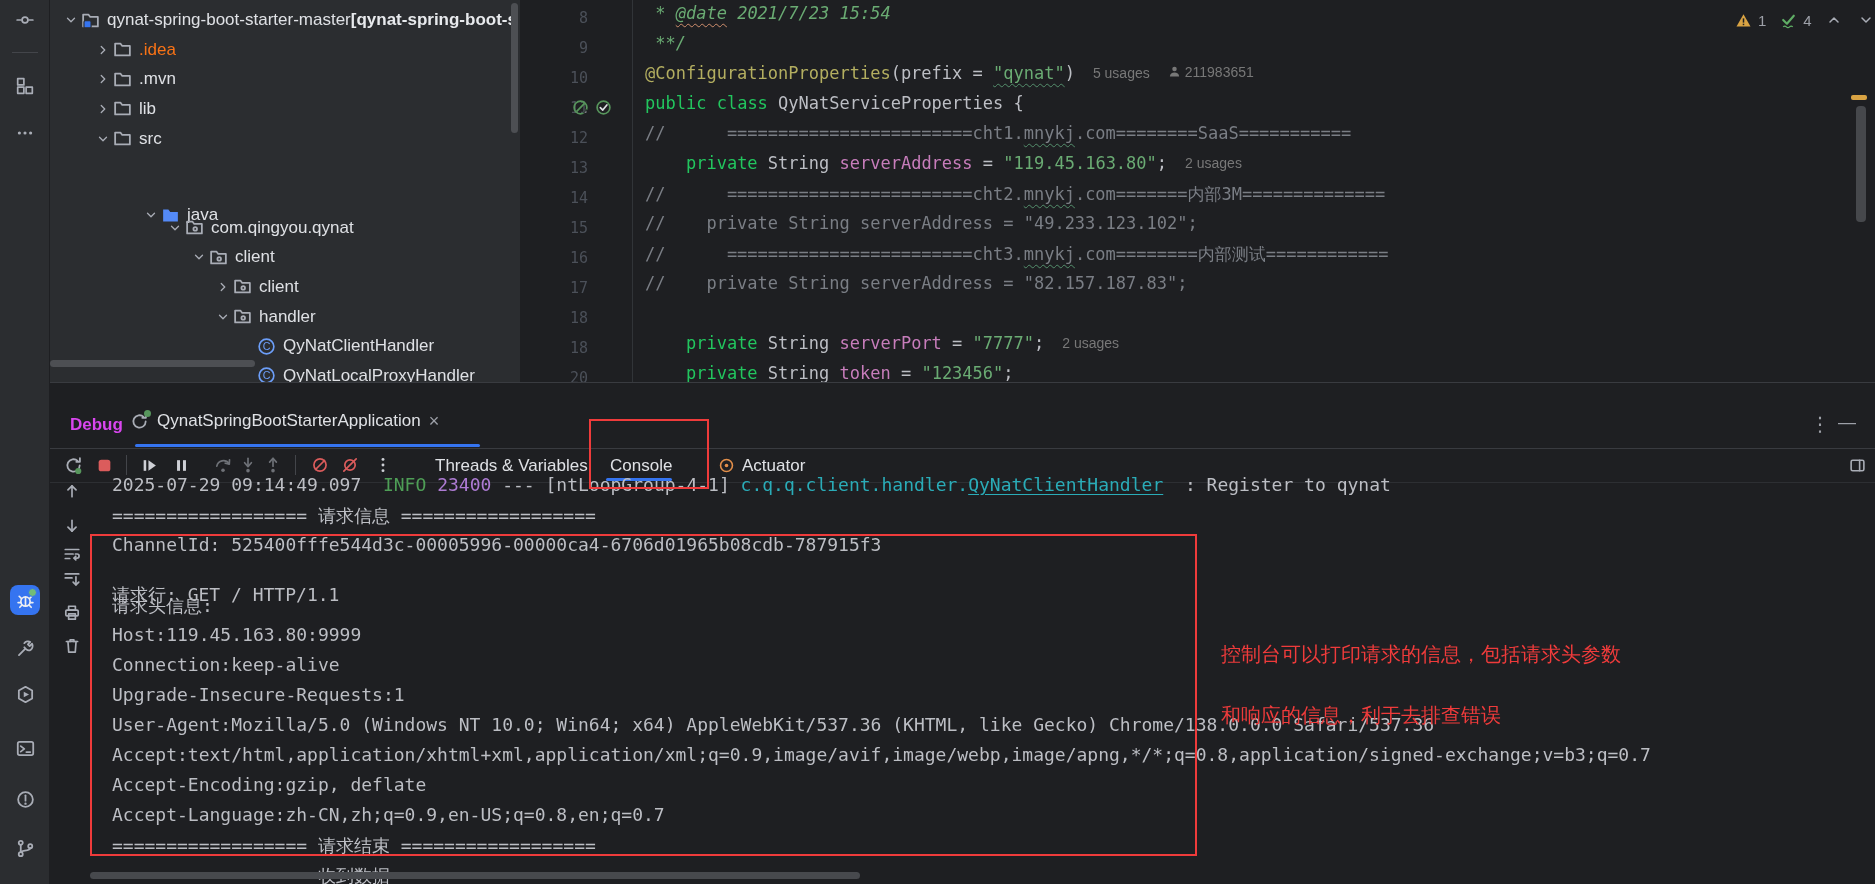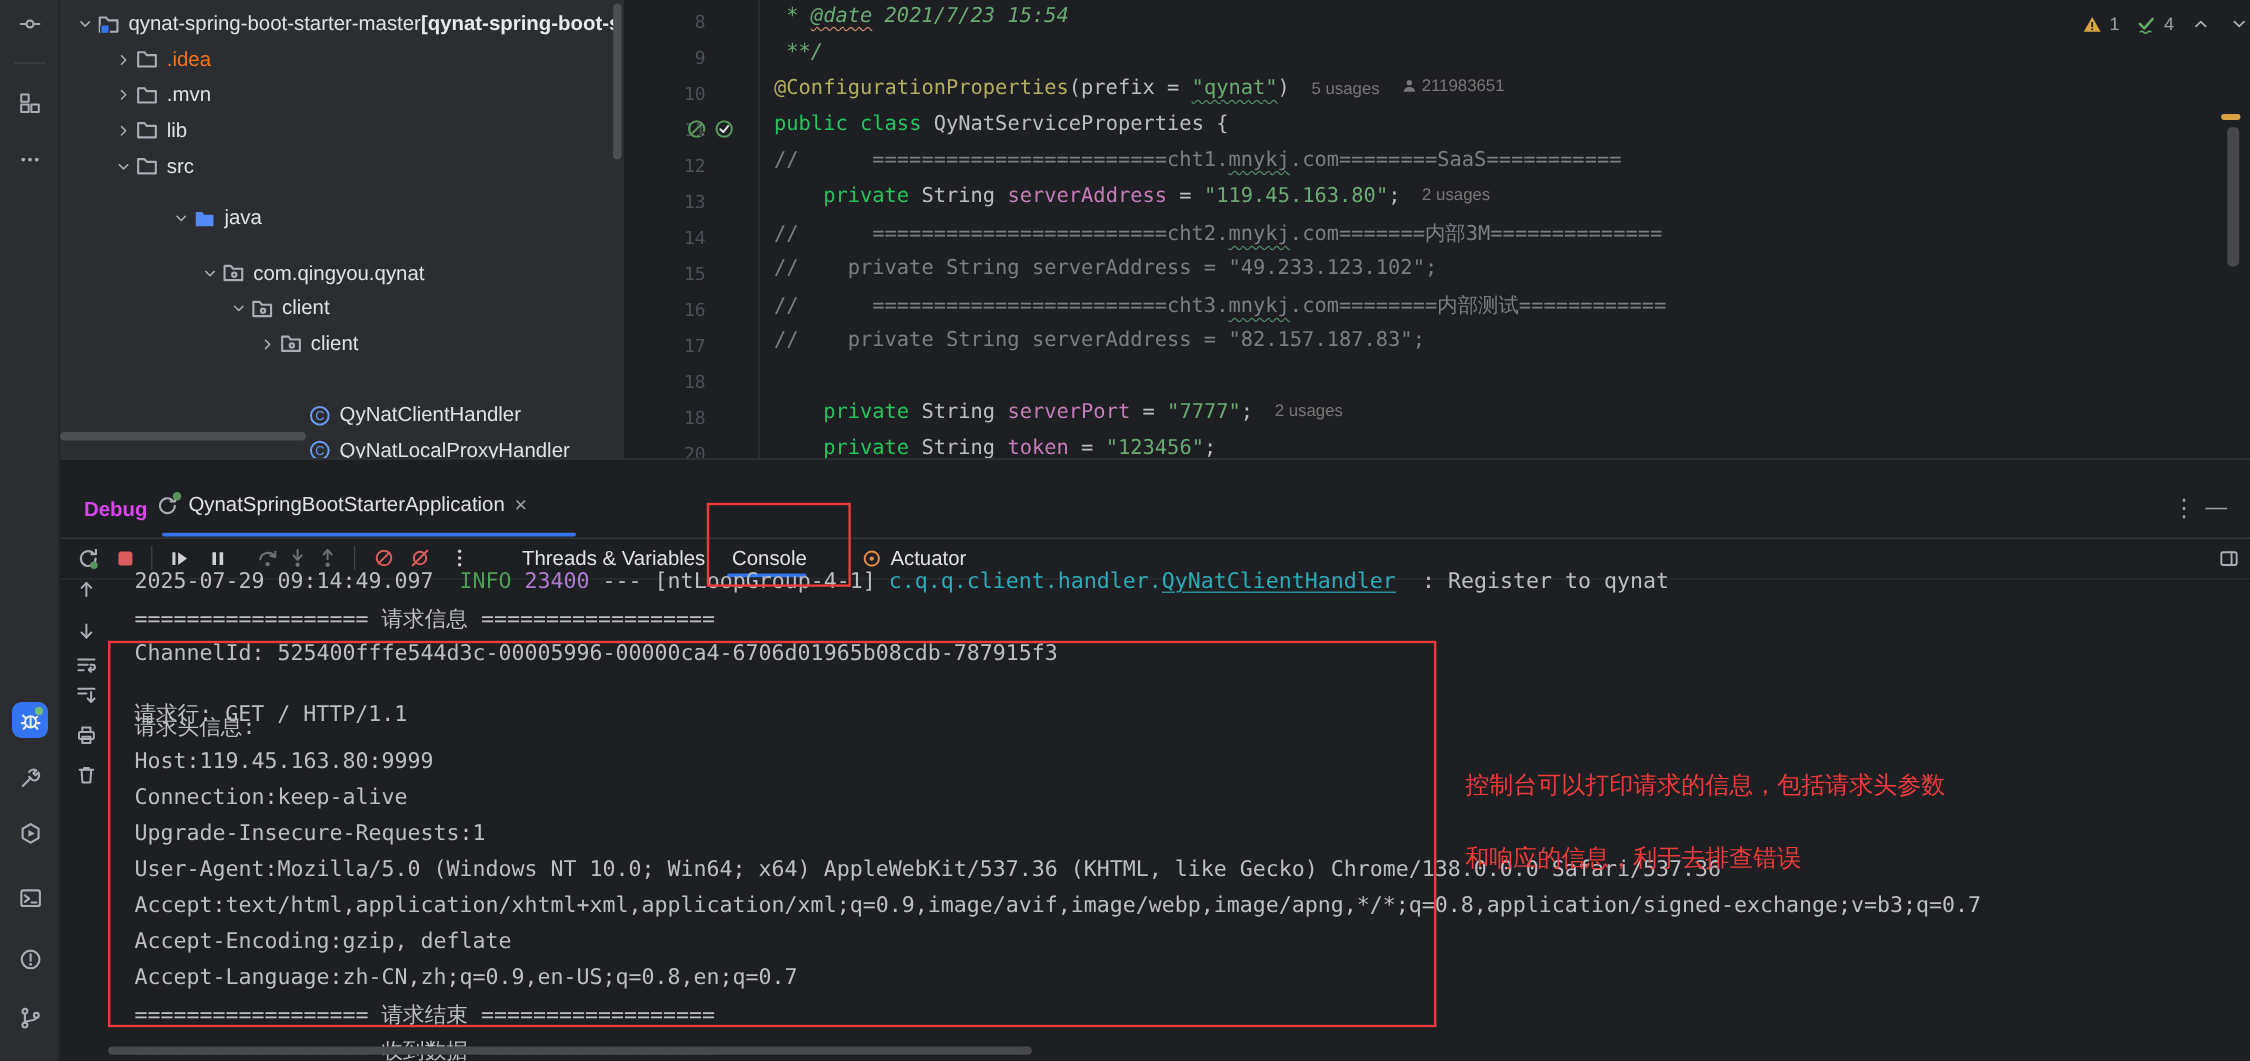--- a/index.html
+++ b/index.html
@@ -198,21 +198,21 @@
           <polyline class="s" points="4,6 8,10 12,6"></polyline>
         </svg>
       </span>
       <span class="ticon">
         <svg width="19" height="19" viewBox="0 0 16 16">
           <path class="s" d="M1.8 3h4.4l1.6 2h6.4v8H1.8z"></path>
         </svg>
       </span>
       <span>src</span>
     </div>
-    <div class="abs trow" style="top: 167px; padding-left: 92px;">
+    <div class="abs trow" style="top: 200px; padding-left: 92px;">
       <span class="chev">
         <svg width="14" height="14" viewBox="0 0 16 16">
           <polyline class="s" points="4,6 8,10 12,6"></polyline>
         </svg>
       </span>
       <span class="ticon">
         <svg width="19" height="19" viewBox="0 0 16 16">
           <path d="M1.8 3h4.4l1.6 2h6.4v8H1.8z" fill="#548af7"></path>
         </svg>
       </span>
@@ -252,20 +252,34 @@
           <polyline class="s" points="6,4 10,8 6,12"></polyline>
         </svg>
       </span>
       <span class="ticon">
         <svg width="19" height="19" viewBox="0 0 16 16">
           <path class="s" d="M1.8 3h4.4l1.6 2h6.4v8H1.8z"></path>
           <circle class="s" cx="8.6" cy="9.2" r="1.5"></circle>
         </svg>
       </span>
       <span>client</span>
+    </div>
+    <div class="abs trow" style="top: 301.5px; padding-left: 164px;">
+      <span class="chev">
+        <svg width="14" height="14" viewBox="0 0 16 16">
+          <polyline class="s" points="4,6 8,10 12,6"></polyline>
+        </svg>
+      </span>
+      <span class="ticon">
+        <svg width="19" height="19" viewBox="0 0 16 16">
+          <path class="s" d="M1.8 3h4.4l1.6 2h6.4v8H1.8z"></path>
+          <circle class="s" cx="8.6" cy="9.2" r="1.5"></circle>
+        </svg>
+      </span>
+      <span>handler</span>
     </div>
     <div class="abs trow" style="top: 331.15px; padding-left: 188px;">
       <span class="chev"></span>
       <span class="ticon">
         <svg width="19" height="19" viewBox="0 0 16 16">
           <circle cx="8" cy="8" r="6.2" fill="none" stroke="#6c9ef8" stroke-width="1.4"></circle>
           <text x="8" y="11.2" font-size="9" font-family="Liberation Sans" fill="#6c9ef8" text-anchor="middle">C</text>
         </svg>
       </span>
       <span>QyNatClientHandler</span>

